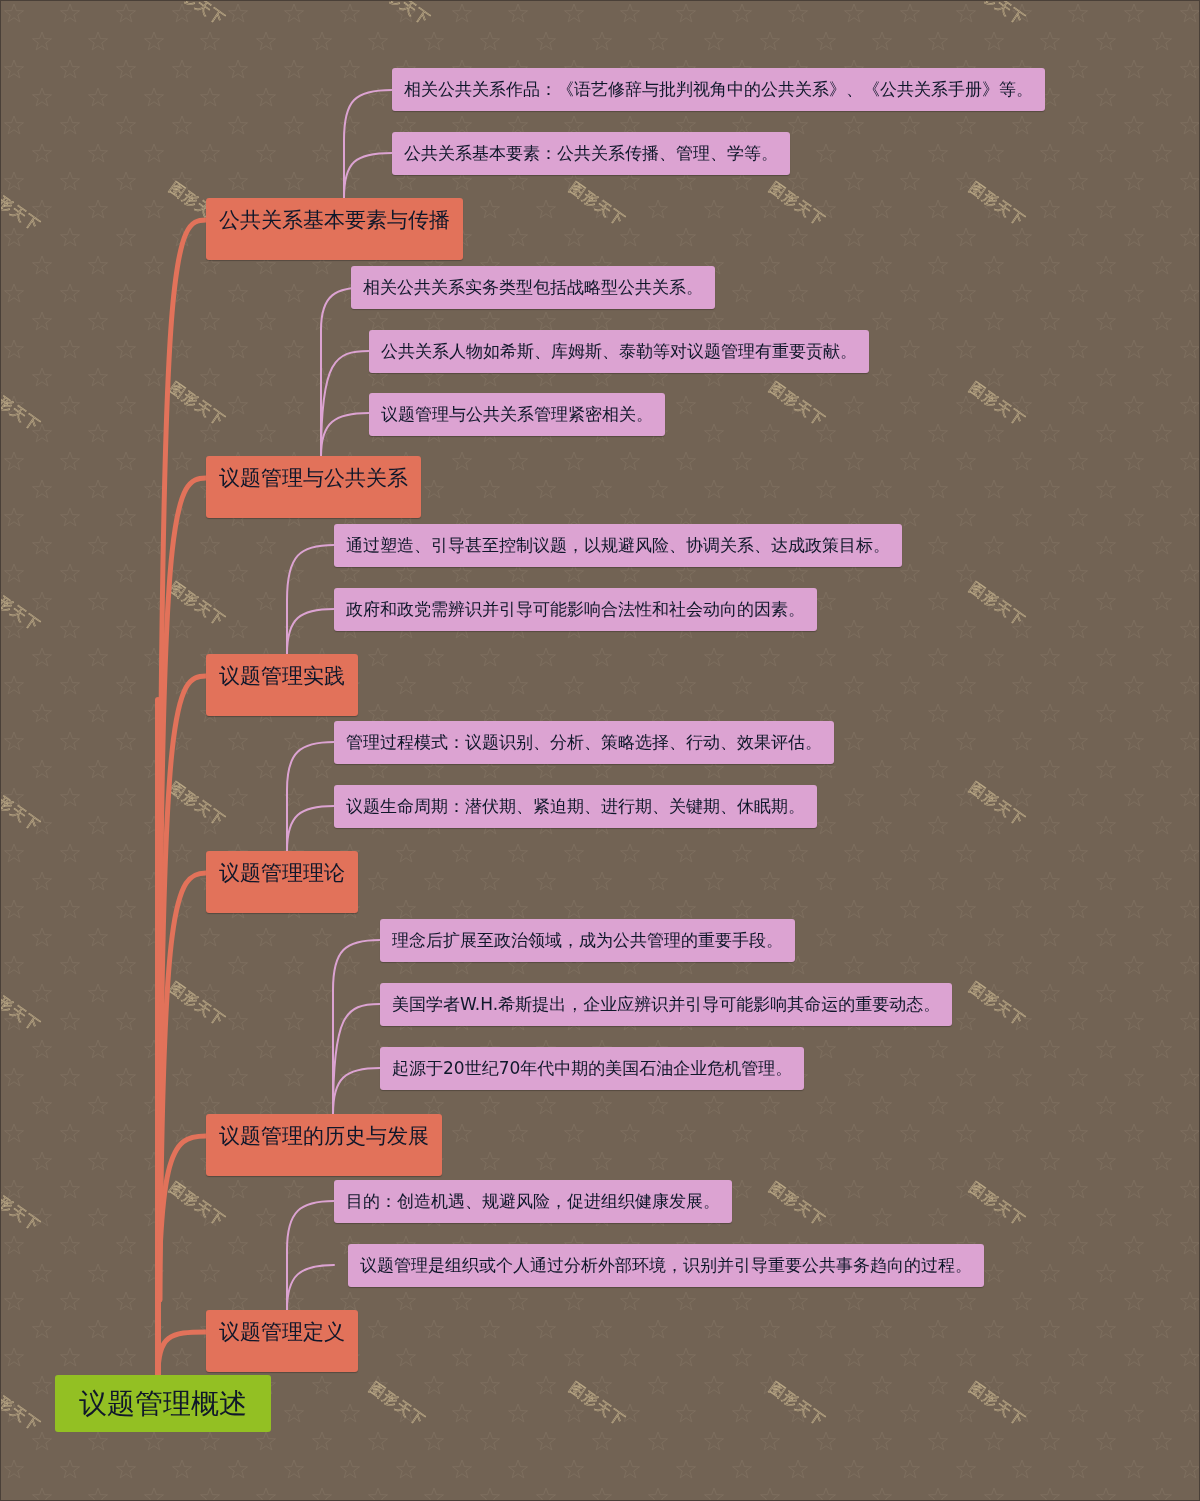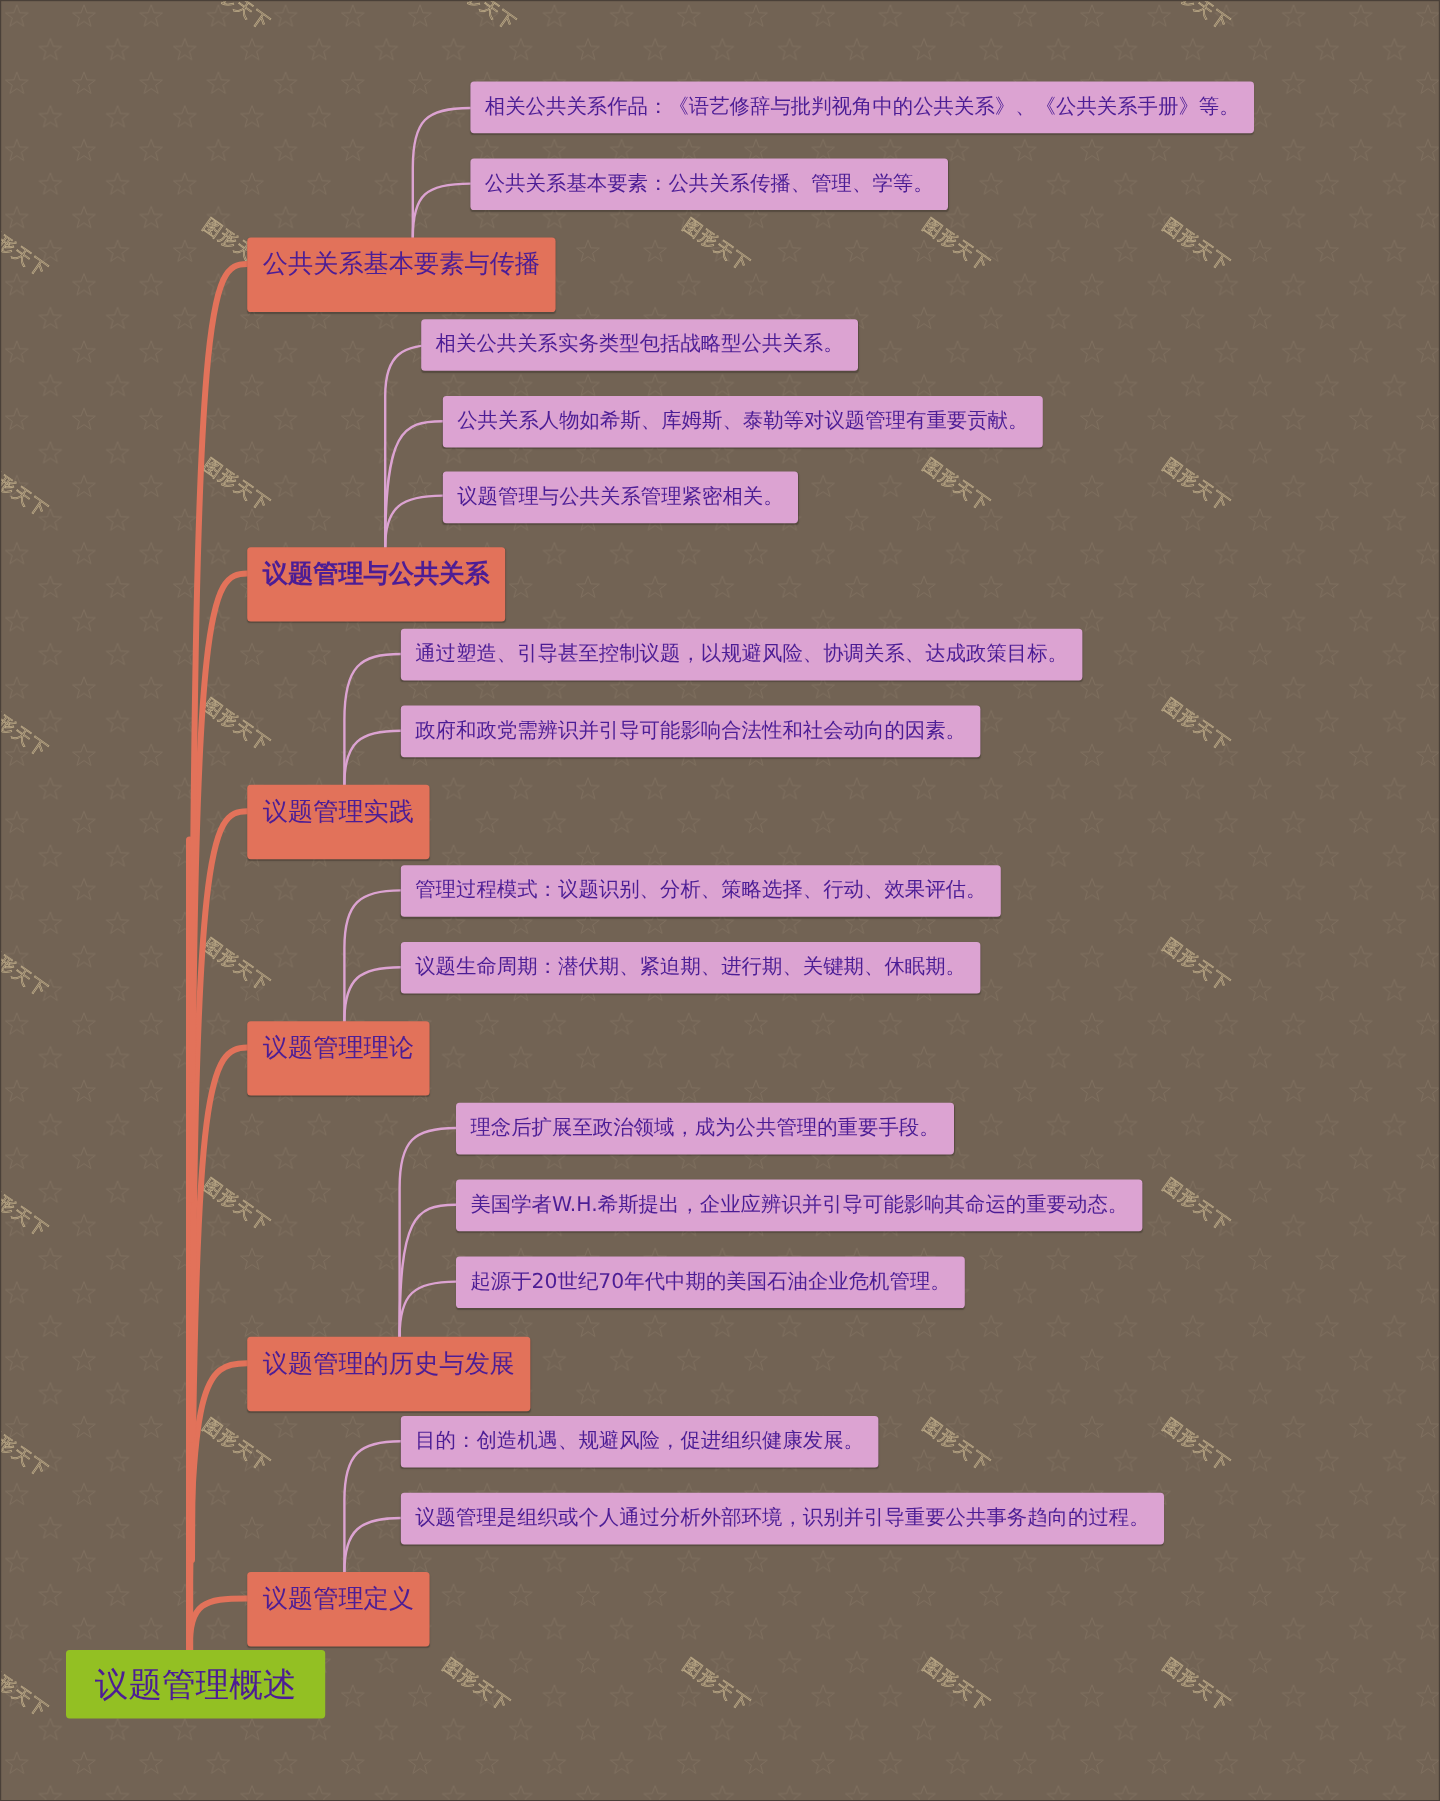--- a/index.html
+++ b/index.html
@@ -9,21 +9,21 @@
     font-family:"DejaVu Sans","Liberation Sans",sans-serif;
   }
   .frame { position:absolute; left:0; top:0; width:1198px; height:1499px; border:1px solid #4a4038; pointer-events:none; }
   .stars { position:absolute; inset:0; pointer-events:none; }
   .wm {
     position:absolute; font-size:15px; color:transparent;
     -webkit-text-stroke:0.6px #d8c49a; transform:rotate(35deg);
     opacity:0.75; white-space:nowrap; letter-spacing:1px; pointer-events:none;
   }
   svg.links { position:absolute; left:0; top:0; width:1200px; height:1501px; pointer-events:none; }
-  .node { position:absolute; box-sizing:border-box; border-radius:3px; white-space:nowrap; color:#4c1d95; }
+  .node { position:absolute; box-sizing:border-box; border-radius:3px; white-space:nowrap; color:#0f172a; }
   .root {
     background:#93c023; font-size:28px; padding:0 24px; height:57px; line-height:57px;
   }
   .branch {
     background:#e2725a; font-size:21px; height:62px; line-height:45px; padding:0 13px;
     box-shadow:0 1px 1px rgba(0,0,0,0.25);
   }
   .leaf {
     background:#dca3d2; font-size:17px; height:43px; line-height:43px; padding:0 12px;
     box-shadow:0 1px 1px rgba(0,0,0,0.25);
@@ -110,35 +110,35 @@
     <path d="M287 1310 C287 1275, 300 1265, 334 1265"></path>
   </g>
 </svg>
 
 <div class="node root" style="left:55px;top:1375px;">议题管理概述</div>
 
 <div class="node branch" style="left:206px;top:198px;">公共关系基本要素与传播</div>
 <div class="node leaf" style="left:392px;top:68px;">相关公共关系作品：《语艺修辞与批判视角中的公共关系》、《公共关系手册》等。</div>
 <div class="node leaf" style="left:392px;top:132px;">公共关系基本要素：公共关系传播、管理、学等。</div>
 
-<div class="node branch" style="left:206px;top:456px;font-weight:bold;">议题管理与公共关系</div>
+<div class="node branch" style="left:206px;top:456px;">议题管理与公共关系</div>
 <div class="node leaf" style="left:351px;top:266px;">相关公共关系实务类型包括战略型公共关系。</div>
 <div class="node leaf" style="left:369px;top:330px;">公共关系人物如希斯、库姆斯、泰勒等对议题管理有重要贡献。</div>
 <div class="node leaf" style="left:369px;top:393px;">议题管理与公共关系管理紧密相关。</div>
 
 <div class="node branch" style="left:206px;top:654px;">议题管理实践</div>
 <div class="node leaf" style="left:334px;top:524px;">通过塑造、引导甚至控制议题，以规避风险、协调关系、达成政策目标。</div>
 <div class="node leaf" style="left:334px;top:588px;">政府和政党需辨识并引导可能影响合法性和社会动向的因素。</div>
 
 <div class="node branch" style="left:206px;top:851px;">议题管理理论</div>
 <div class="node leaf" style="left:334px;top:721px;">管理过程模式：议题识别、分析、策略选择、行动、效果评估。</div>
 <div class="node leaf" style="left:334px;top:785px;">议题生命周期：潜伏期、紧迫期、进行期、关键期、休眠期。</div>
 
 <div class="node branch" style="left:206px;top:1114px;">议题管理的历史与发展</div>
 <div class="node leaf" style="left:380px;top:919px;">理念后扩展至政治领域，成为公共管理的重要手段。</div>
 <div class="node leaf" style="left:380px;top:983px;">美国学者W.H.希斯提出，企业应辨识并引导可能影响其命运的重要动态。</div>
 <div class="node leaf" style="left:380px;top:1047px;">起源于20世纪70年代中期的美国石油企业危机管理。</div>
 
 <div class="node branch" style="left:206px;top:1310px;">议题管理定义</div>
 <div class="node leaf" style="left:334px;top:1180px;">目的：创造机遇、规避风险，促进组织健康发展。</div>
-<div class="node leaf" style="left:334px;top:1244px;">议题管理是组织或个人通过分析外部环境，识别并引导重要公共事务趋向的过程。</div>
+<div class="node leaf" style="left:348px;top:1244px;">议题管理是组织或个人通过分析外部环境，识别并引导重要公共事务趋向的过程。</div>
 
 <div class="frame"></div>
 
 </body></html>

